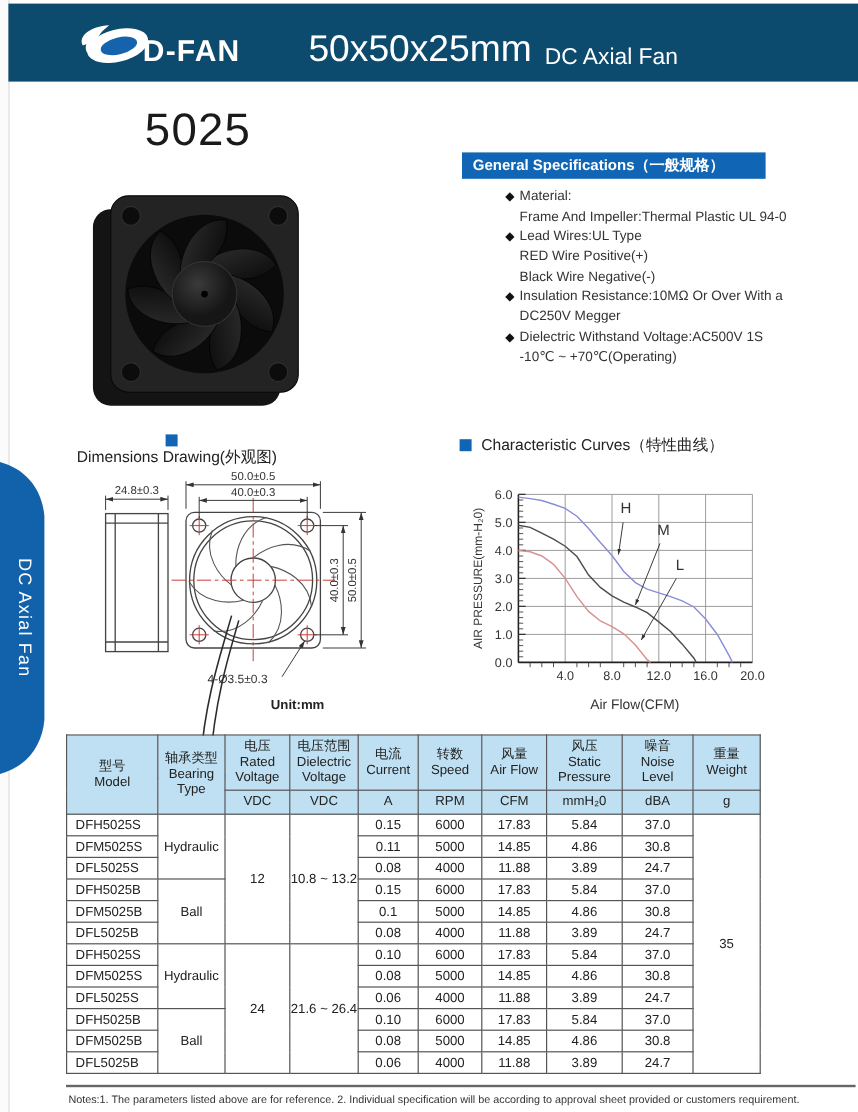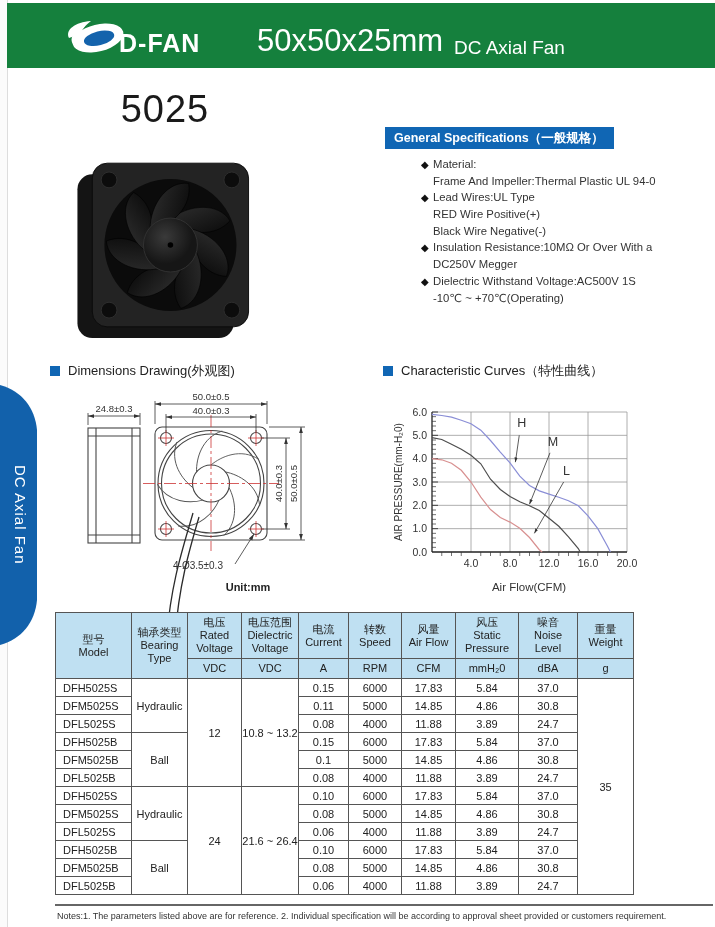--- a/index.html
+++ b/index.html
@@ -1,40 +1,40 @@
 <!DOCTYPE html>
 <html><head>
 <meta charset="utf-8">
 <style>
   html,body{margin:0;padding:0;background:#9a9a9a;}
   #page{position:relative;width:715px;height:927px;background:#fff;overflow:hidden;
         font-family:"Liberation Sans","DejaVu Sans",sans-serif;color:#222;}
   #left-edge{position:absolute;left:0;top:0;width:7px;height:927px;background:#fbfbfb;border-right:1px solid #ddd;}
   
-  #header{position:absolute;left:7px;top:3px;width:708px;height:65px;background:#15803d;}
+  #header{position:absolute;left:7px;top:3px;width:708px;height:65px;background:#0c4a6e;}
   #logo-svg{position:absolute;left:58px;top:13px;}
   #logo-text{position:absolute;left:112px;top:26px;font-size:25px;font-weight:bold;color:#fff;letter-spacing:1px;}
   #header-title{position:absolute;left:250px;top:20px;font-size:31px;color:#fff;}
   #header-subtitle{position:absolute;left:447px;top:34px;font-size:19px;color:#fff;}
   
   #model-number{position:absolute;left:100px;top:88px;width:130px;text-align:center;
                 font-size:38px;color:#1a1a1a;letter-spacing:1px;}
   
   #fan-photo{position:absolute;left:70px;top:156px;}
   
-  #gs-bar{position:absolute;left:385px;top:127px;width:229px;height:22px;background:#1066b4;
+  #gs-bar{position:absolute;left:385px;top:127px;width:253px;height:22px;background:#1066b4;
           color:#fff;font-size:12.5px;font-weight:bold;line-height:22px;padding-left:9px;box-sizing:border-box;}
   #gs-list{position:absolute;left:385px;top:156px;width:310px;font-size:11.3px;color:#333;margin-left:36px;}
   .gs-line{height:16.7px;line-height:16.7px;white-space:nowrap;}
   .gs-line .diamond{display:inline-block;width:12px;color:#111;font-size:10px;}
   .gs-line.cont{padding-left:12px;}
   
   .sec-title{position:absolute;font-size:13px;color:#222;display:flex;align-items:center;}
   .sec-sq{display:inline-block;width:10px;height:10px;background:#1066b4;margin-right:8px;}
-  #dims-title{left:50px;top:362px;}
+  #dims-title{left:64px;top:362px;flex-direction:column;}
   #curves-title{left:383px;top:362px;}
   #table-title{left:62px;top:591px;margin-top:45px;}
   
   #dims-svg{position:absolute;left:55px;top:383px;}
   #curves-svg{position:absolute;left:388px;top:383px;}
   
   #sidebar-tab{position:absolute;left:0;top:380px;width:46px;height:270px;}
   #sidebar-label{position:absolute;left:2px;top:0;width:36px;height:270px;display:flex;align-items:center;justify-content:center;
                  writing-mode:vertical-rl;color:#fff;font-size:15px;letter-spacing:1px;}
   

